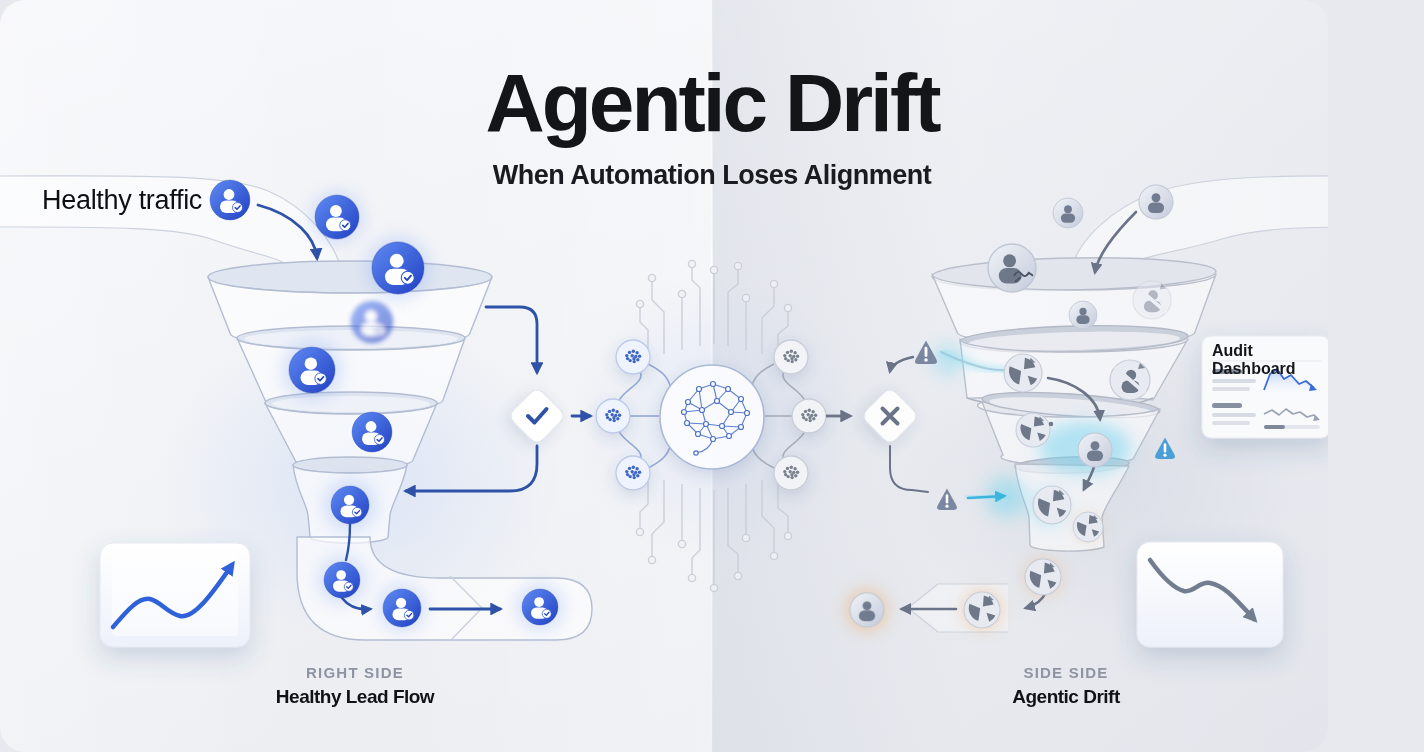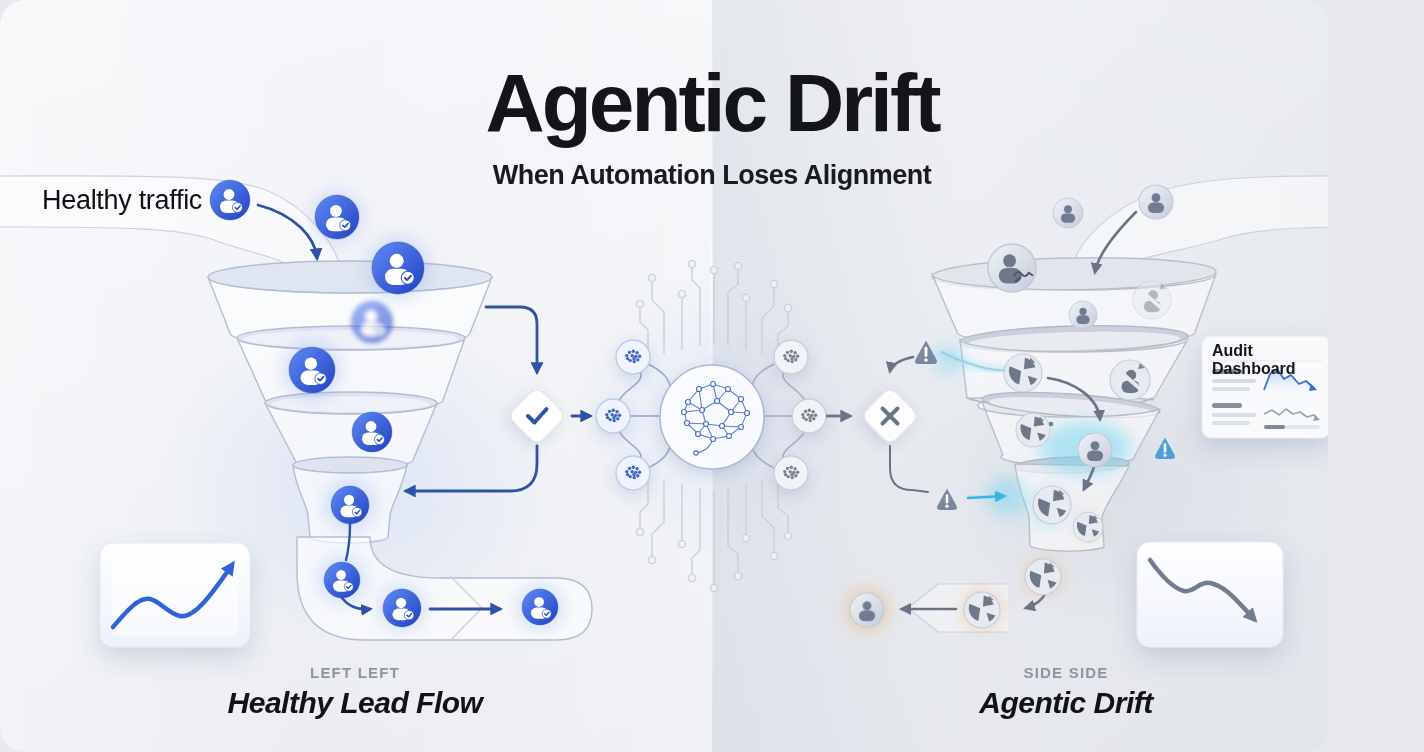--- a/index.html
+++ b/index.html
@@ -22,21 +22,21 @@
   svg{position:absolute;left:0;top:0;}
   .txt{position:absolute;color:#17181c;}
   .title{top:56px;left:0;width:1424px;text-align:center;font-size:82px;font-weight:800;
     letter-spacing:-3px;color:#141519;}
   .subtitle{top:160px;left:0;width:1424px;text-align:center;font-size:27px;font-weight:700;
     letter-spacing:-0.5px;color:#1a1b20;}
   .traffic{top:185px;font-size:27px;font-weight:500;color:#0e0f13;letter-spacing:-0.3px;}
   .traffic-left{left:42px;}
   .traffic-right{left:1185px;}
   .caption{font-size:15px;font-weight:600;letter-spacing:1.2px;color:#8e94a1;text-align:center;width:400px;}
-  .side-title{font-size:30px;font-weight:700;color:#101217;text-align:center;width:400px;letter-spacing:-0.5px;font-style:italic;}
+  .side-title{font-size:19px;font-weight:700;color:#101217;text-align:center;width:400px;letter-spacing:-0.5px;}
   .cap-left{left:155px;top:664px;}
   .title-left{left:155px;top:686px;}
   .cap-right{left:866px;top:664px;}
   .title-right{left:866px;top:686px;}
   .audit-title{left:1212px;top:342px;width:116px;font-size:16px;font-weight:700;color:#14161a;}
 </style>
 </head>
 <body>
 
 <div class="canvas">
@@ -416,18 +416,18 @@
       <rect x="1264" y="425" width="56" height="4" rx="2" fill="#e3e6ec"></rect>
       <rect x="1264" y="425" width="21" height="4" rx="2" fill="#7f8899"></rect>
     </g>
 
     <path d="M1365,664 C1369,681 1374,686 1391,690 C1374,694 1369,699 1365,716 C1361,699 1356,694 1339,690 C1356,686 1361,681 1365,664 Z" fill="#fafbfe" opacity=".92"></path>
   </svg>
 
   <div class="txt title">Agentic Drift</div>
   <div class="txt subtitle">When Automation Loses Alignment</div>
   <div class="txt traffic traffic-left">Healthy traffic</div>
-  <div class="txt caption cap-left">LEFT LEFT</div>
+  <div class="txt caption cap-left">RIGHT SIDE</div>
   <div class="txt side-title title-left">Healthy Lead Flow</div>
   <div class="txt caption cap-right">SIDE SIDE</div>
   <div class="txt side-title title-right">Agentic Drift</div>
   <div class="txt audit-title">Audit Dashboard</div>
 </div>
 
 </body></html>

